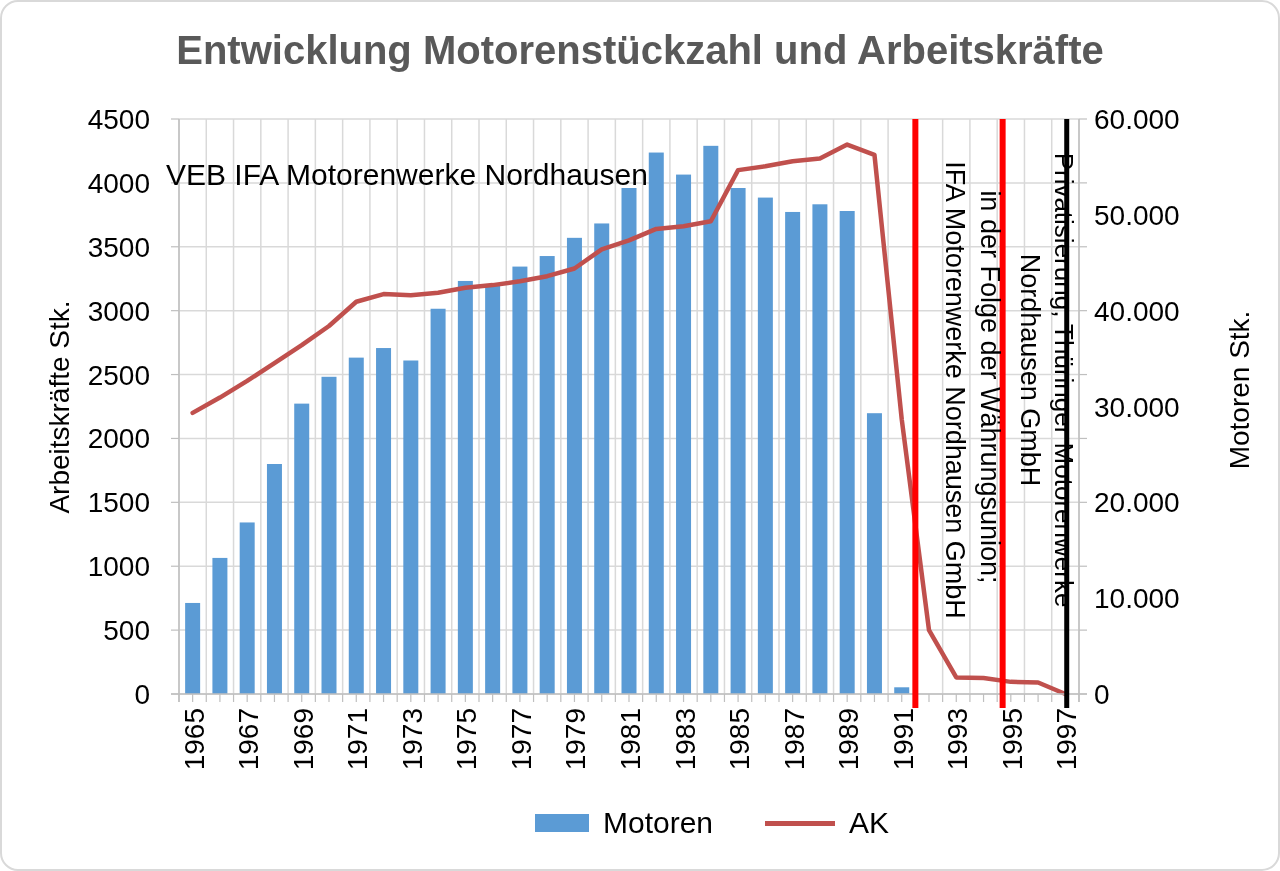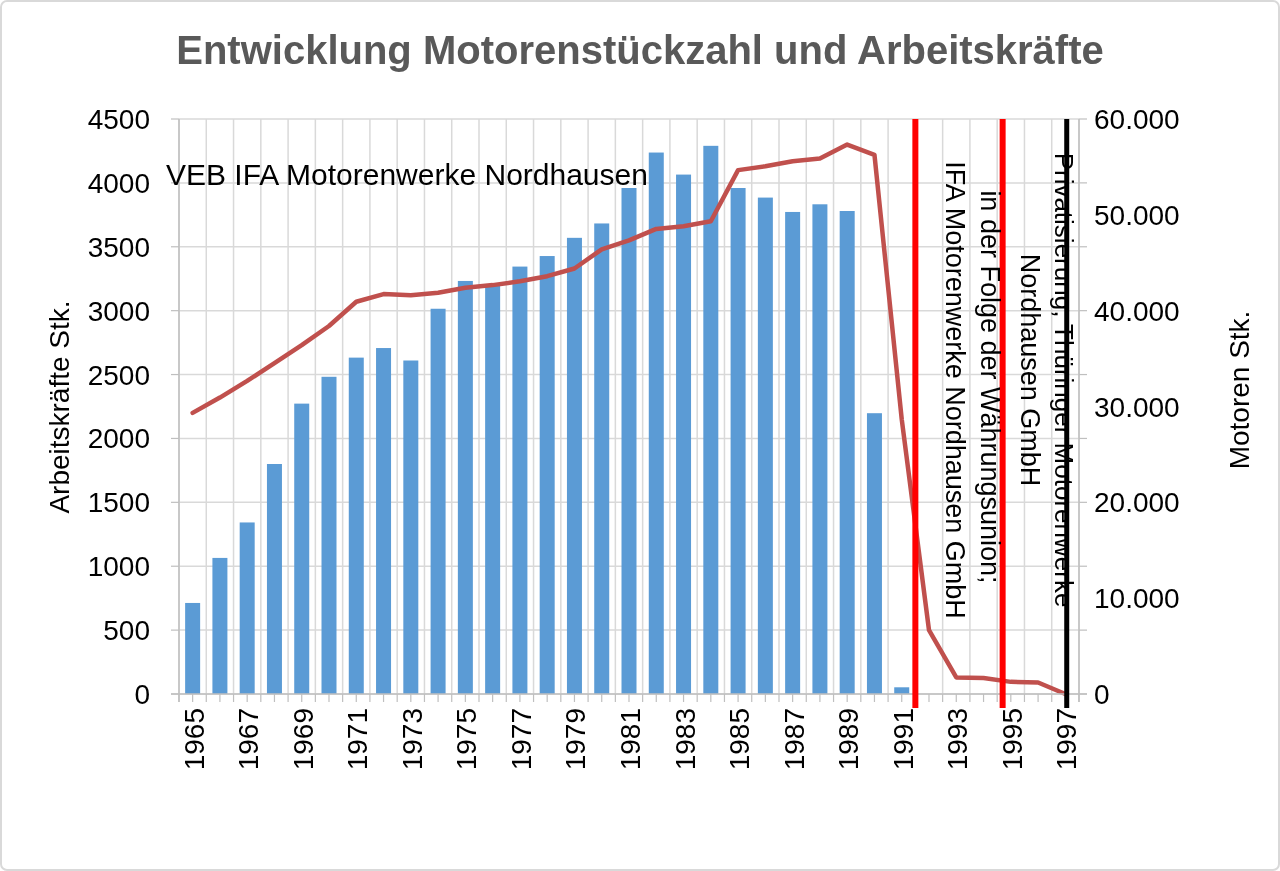--- a/index.html
+++ b/index.html
@@ -1,17 +1,17 @@
 <!DOCTYPE html>
 <html><head>
 <meta charset="utf-8">
 <style>
   html,body{margin:0;padding:0;background:#fff;}
   body{width:1280px;height:871px;position:relative;font-family:"Liberation Sans",sans-serif;overflow:hidden;}
-  .chart-frame{position:absolute;inset:0;background:#fff;border:2px solid #d9d9d9;border-radius:7px;box-sizing:border-box;}
+  .chart-frame{position:absolute;inset:0;background:#fff;border:2px solid #d9d9d9;border-radius:18px;box-sizing:border-box;}
   #chart{position:absolute;top:0;left:0;}
   .chart-title{position:absolute;top:26px;left:0;right:0;text-align:center;
     font-size:40px;font-weight:bold;color:#595959;letter-spacing:0px;}
   .axis-title{position:absolute;white-space:nowrap;font-size:28px;color:#000;}
   .axis-title.left{top:405px;left:58px;transform:translate(-50%,-50%) rotate(-90deg);}
   .axis-title.right{top:388px;left:1238px;transform:translate(-50%,-50%) rotate(-90deg);}
   .legend{position:absolute;top:804px;left:144px;right:0;display:flex;justify-content:center;
     align-items:center;gap:52px;font-size:30px;color:#000;}
   .legend-item{display:flex;align-items:center;gap:14px;}
   .swatch-bar{display:inline-block;width:54px;height:18px;background:#5b9bd5;}
@@ -240,13 +240,23 @@
       </g>
       <g>
         <text x="164" y="183" text-anchor="start" font-size="30">VEB IFA Motorenwerke Nordhausen</text>
         <text x="944" y="388" text-anchor="middle" font-size="27" transform="rotate(90 944 388)">IFA Motorenwerke Nordhausen GmbH</text>
         <text x="979" y="385" text-anchor="middle" font-size="27" transform="rotate(90 979 385)">in der Folge der Währungsunion;</text>
         <text x="1019" y="368" text-anchor="middle" font-size="27" transform="rotate(90 1019 368)">Nordhausen GmbH</text>
         <text x="1053" y="378" text-anchor="middle" font-size="26" transform="rotate(90 1053 378)">Privatisierung; Thüringer Motorenwerke</text>
       </g>
     </svg>
 
+  <div class="legend">
+    <div class="legend-item">
+      <span class="swatch-bar" style="background: rgb(91, 155, 213);"></span>
+      <span class="legend-label">Motoren</span>
+    </div>
+    <div class="legend-item">
+      <span class="swatch-line" style="background: rgb(192, 80, 77);"></span>
+      <span class="legend-label">AK</span>
+    </div>
+  </div>
 </div>
 
 </body></html>

